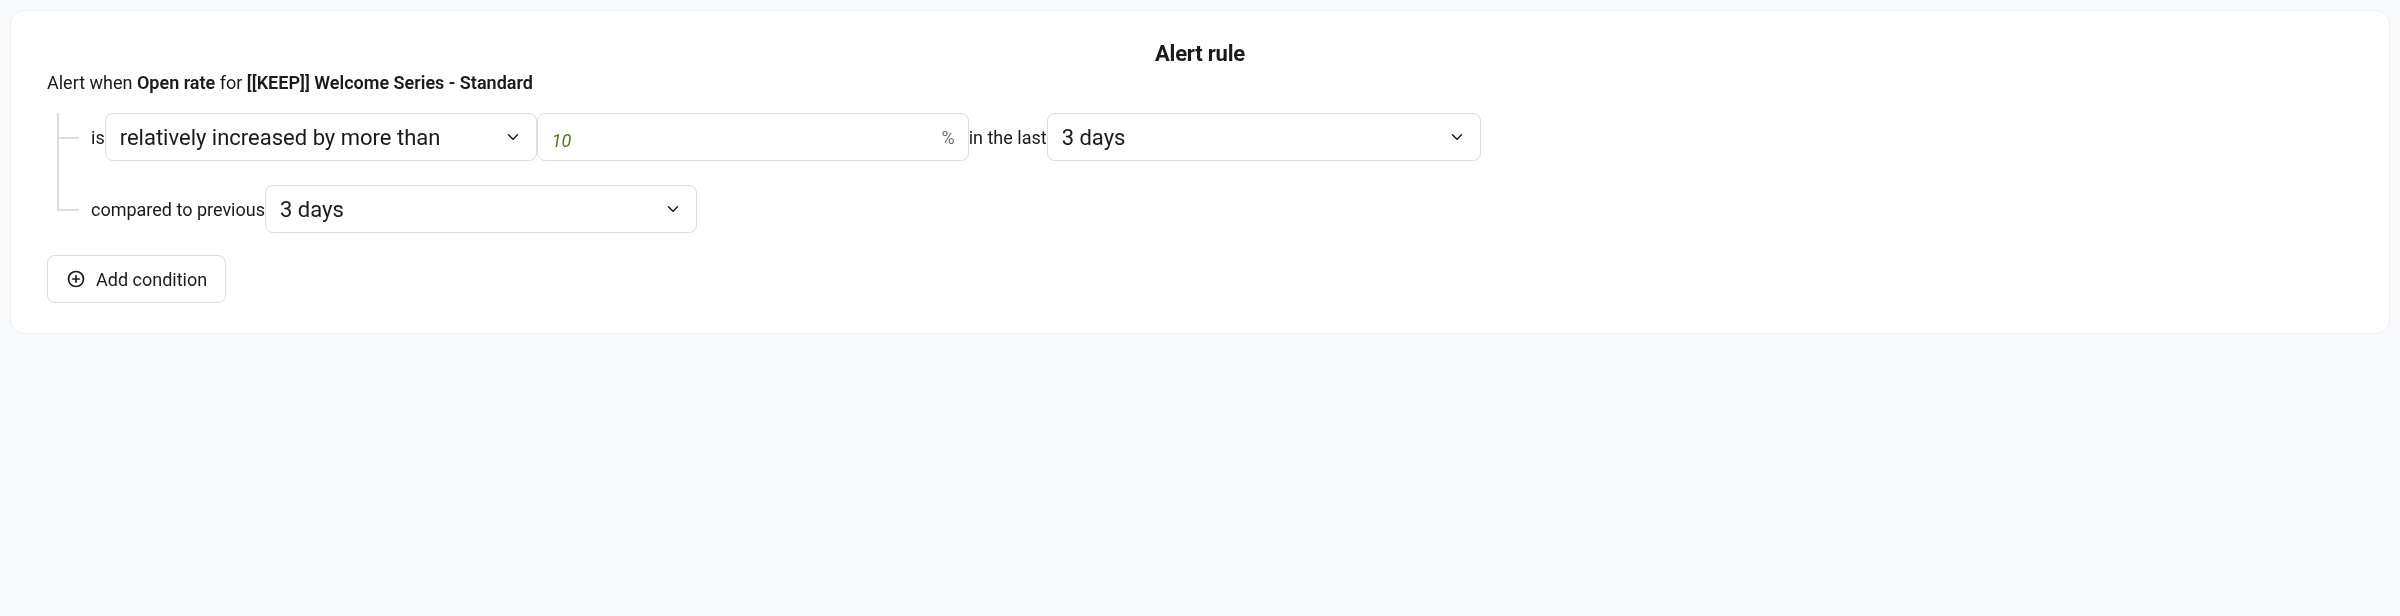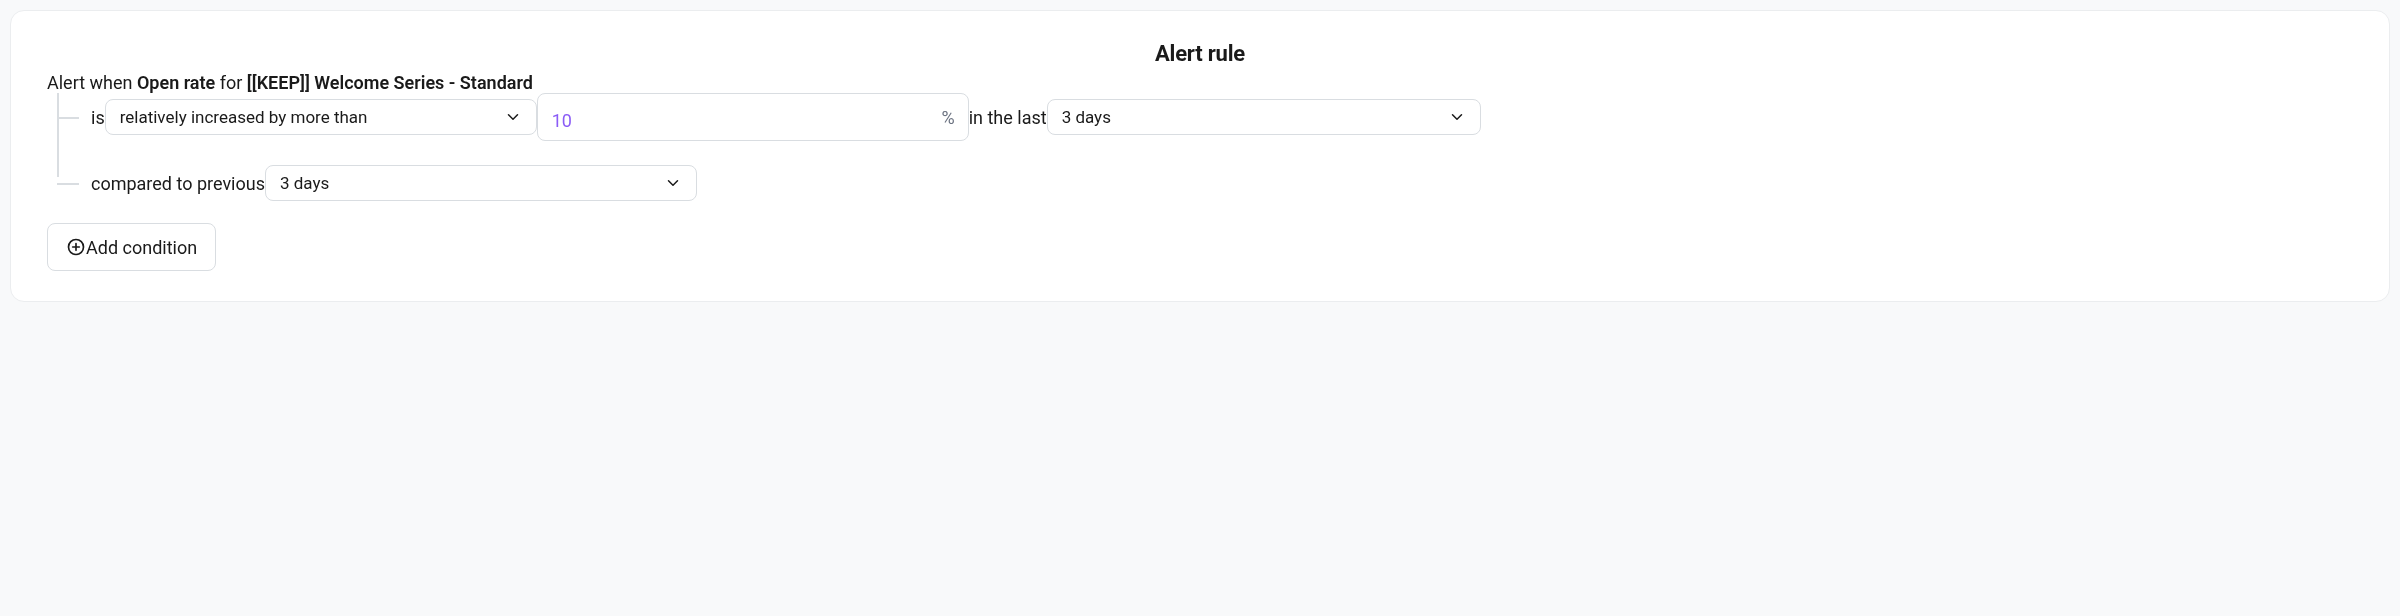--- a/index.html
+++ b/index.html
@@ -30,20 +30,21 @@
       text-align: center;
     }
     .card-subtitle {
       font-size: 18px;
       color: #6b7280;
       margin-bottom: 26px;
     }
     .sentence {
       font-size: 18px;
       color: #1a1a1a;
+      margin-bottom: 20px;
     }
     .sentence .strong {
       font-weight: 600;
     }
 
     .rule-body {
       position: relative;
       padding-left: 44px;
       margin-bottom: 22px;
     }
@@ -81,26 +82,26 @@
     .row-label {
       font-size: 18px;
       color: #1a1a1a;
       white-space: nowrap;
     }
 
     .select {
       position: relative;
       display: inline-flex;
       align-items: center;
-      height: 36px;
+      height: 48px;
       padding: 0 44px 0 14px;
       border: 1px solid #d9dde1;
       border-radius: 8px;
       background: #fff;
-      font-size: 17px;
+      font-size: 22px;
       color: #1a1a1a;
       cursor: pointer;
       user-select: none;
     }
     .select .chev {
       position: absolute;
       right: 14px;
       top: 50%;
       transform: translateY(-50%);
       pointer-events: none;
@@ -115,38 +116,40 @@
       display: inline-flex;
       align-items: center;
     }
     .number-input {
       height: 48px;
       width: 432px;
       padding: 6px 44px 0 14px;
       border: 1px solid #d9dde1;
       border-radius: 8px;
       font-size: 18px;
-      color: #8b5cf6;
+      color: #4d7c0f;
       font-family: inherit;
       outline: none;
       background: #fff;
+      font-style: italic;
     }
     .suffix {
       position: absolute;
       right: 14px;
       top: 50%;
       transform: translateY(-50%);
       font-size: 18px;
       color: #6b7280;
       pointer-events: none;
     }
 
     .add-btn {
       display: inline-flex;
       align-items: center;
+      gap: 10px;
       height: 48px;
       padding: 0 18px;
       border: 1px solid #d9dde1;
       border-radius: 8px;
       background: #fff;
       font-size: 18px;
       color: #1a1a1a;
       cursor: pointer;
       font-family: inherit;
     }

